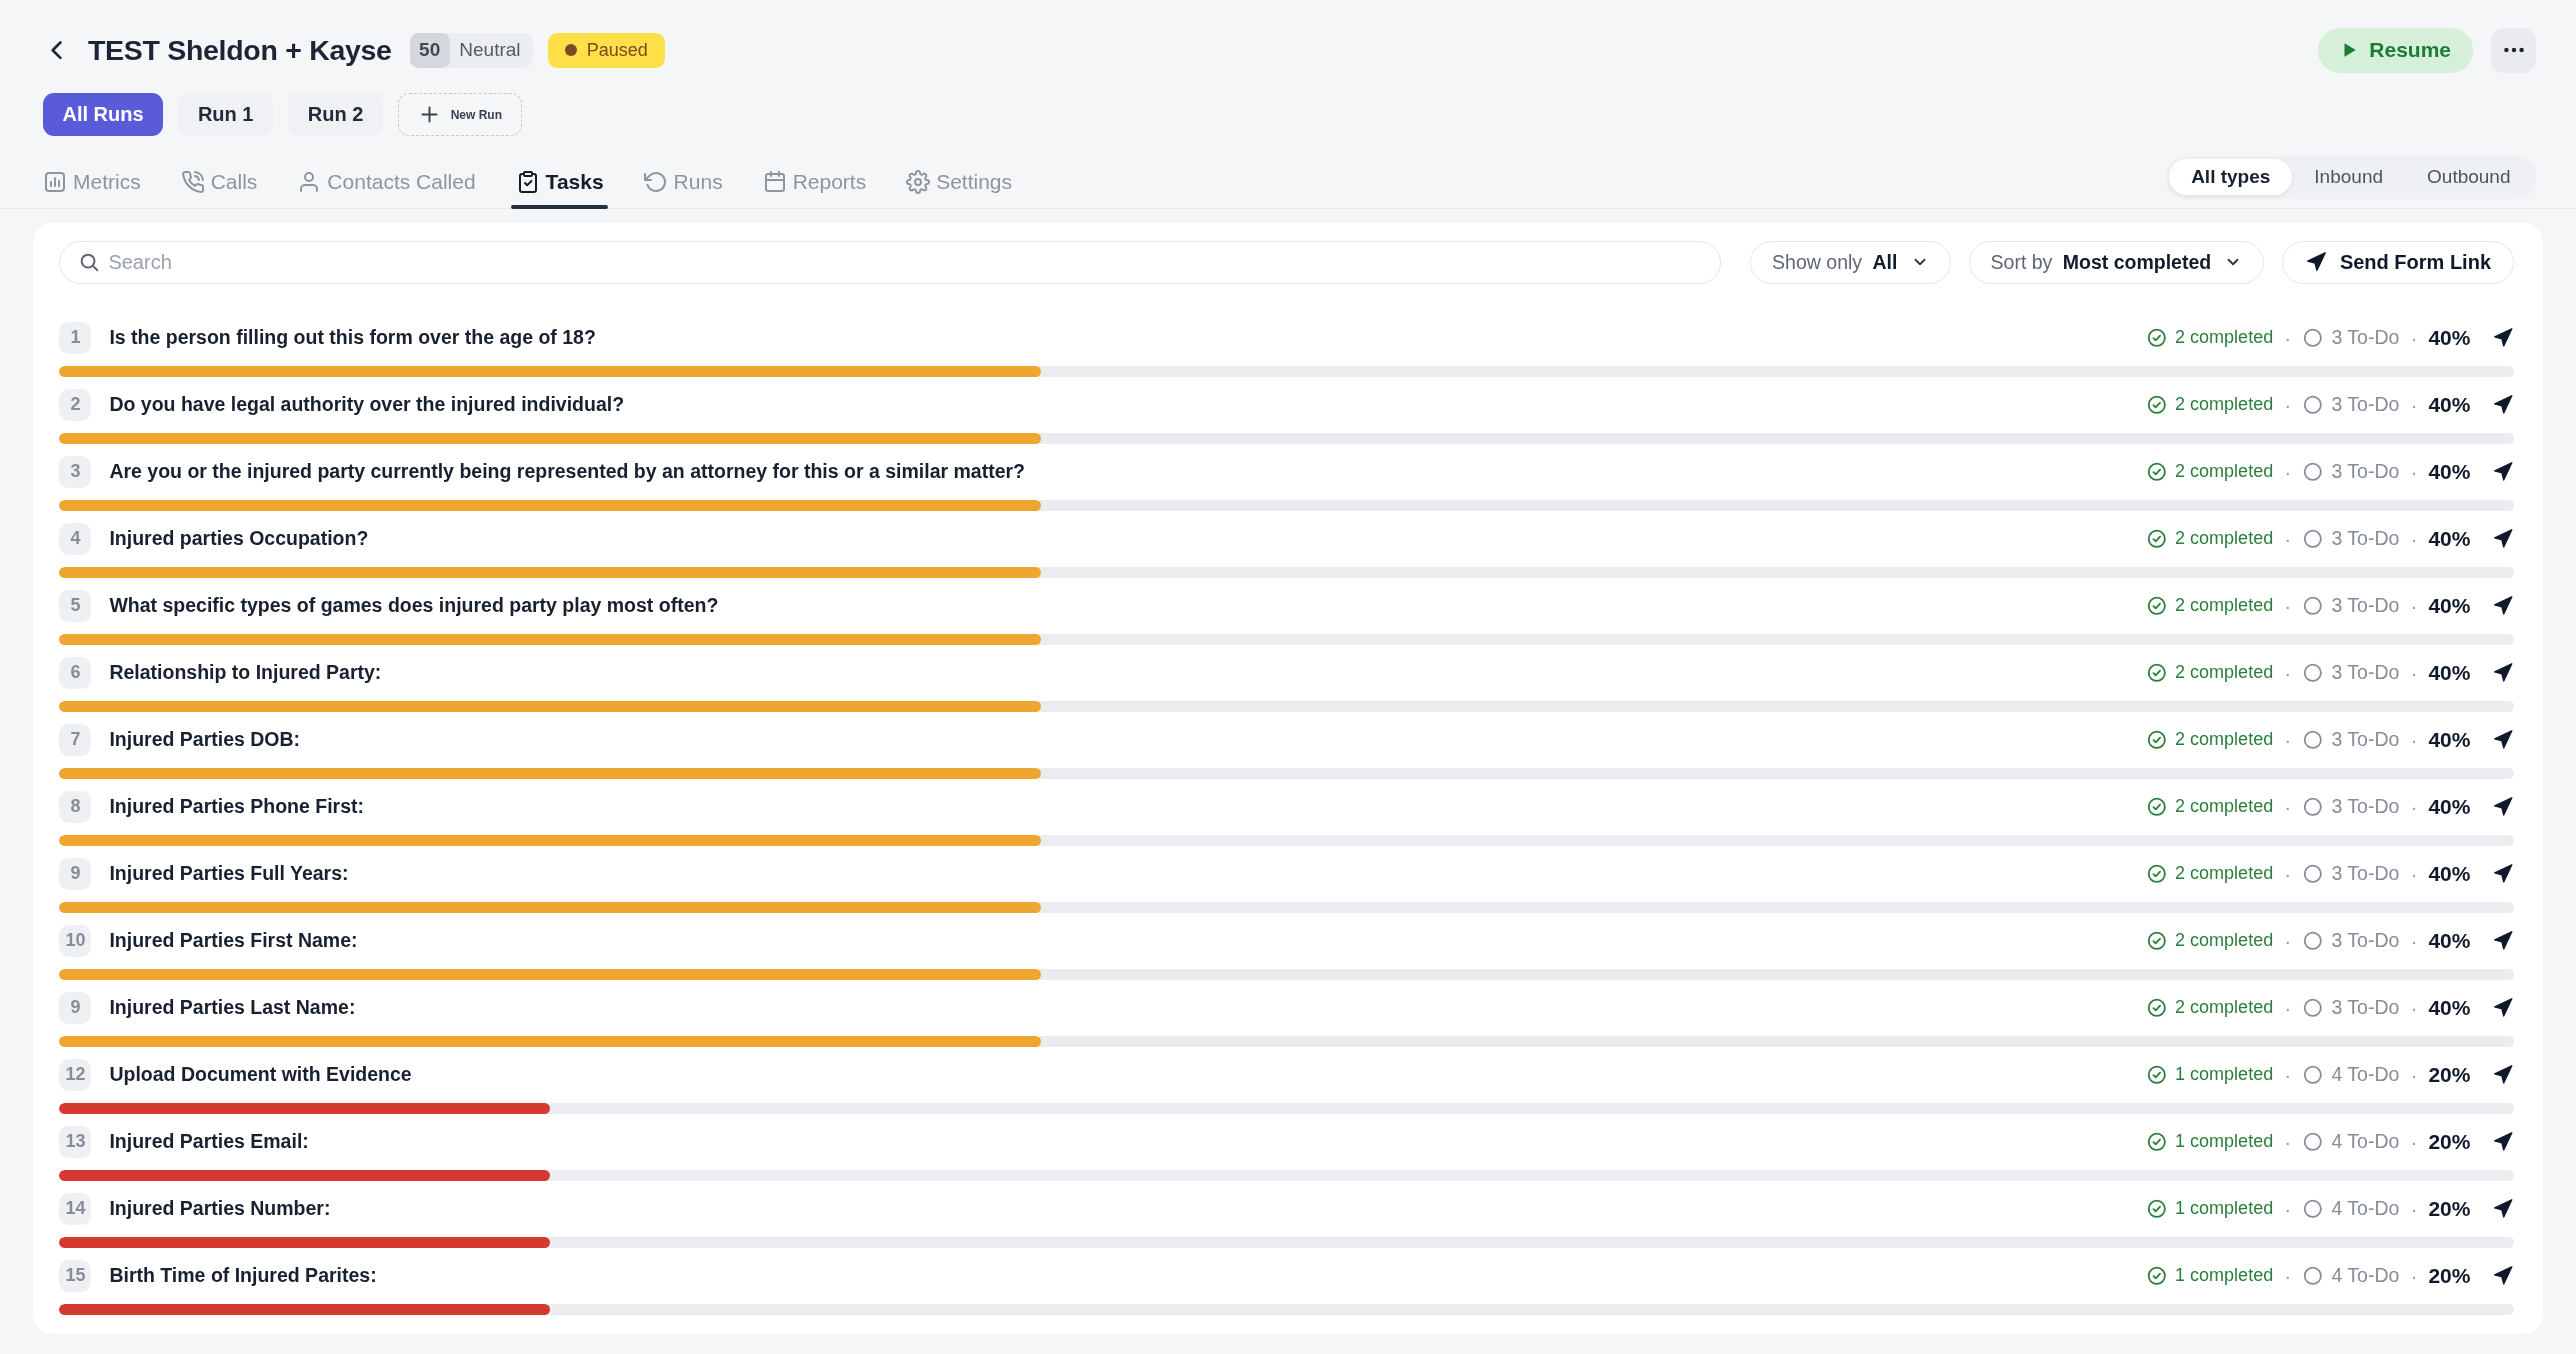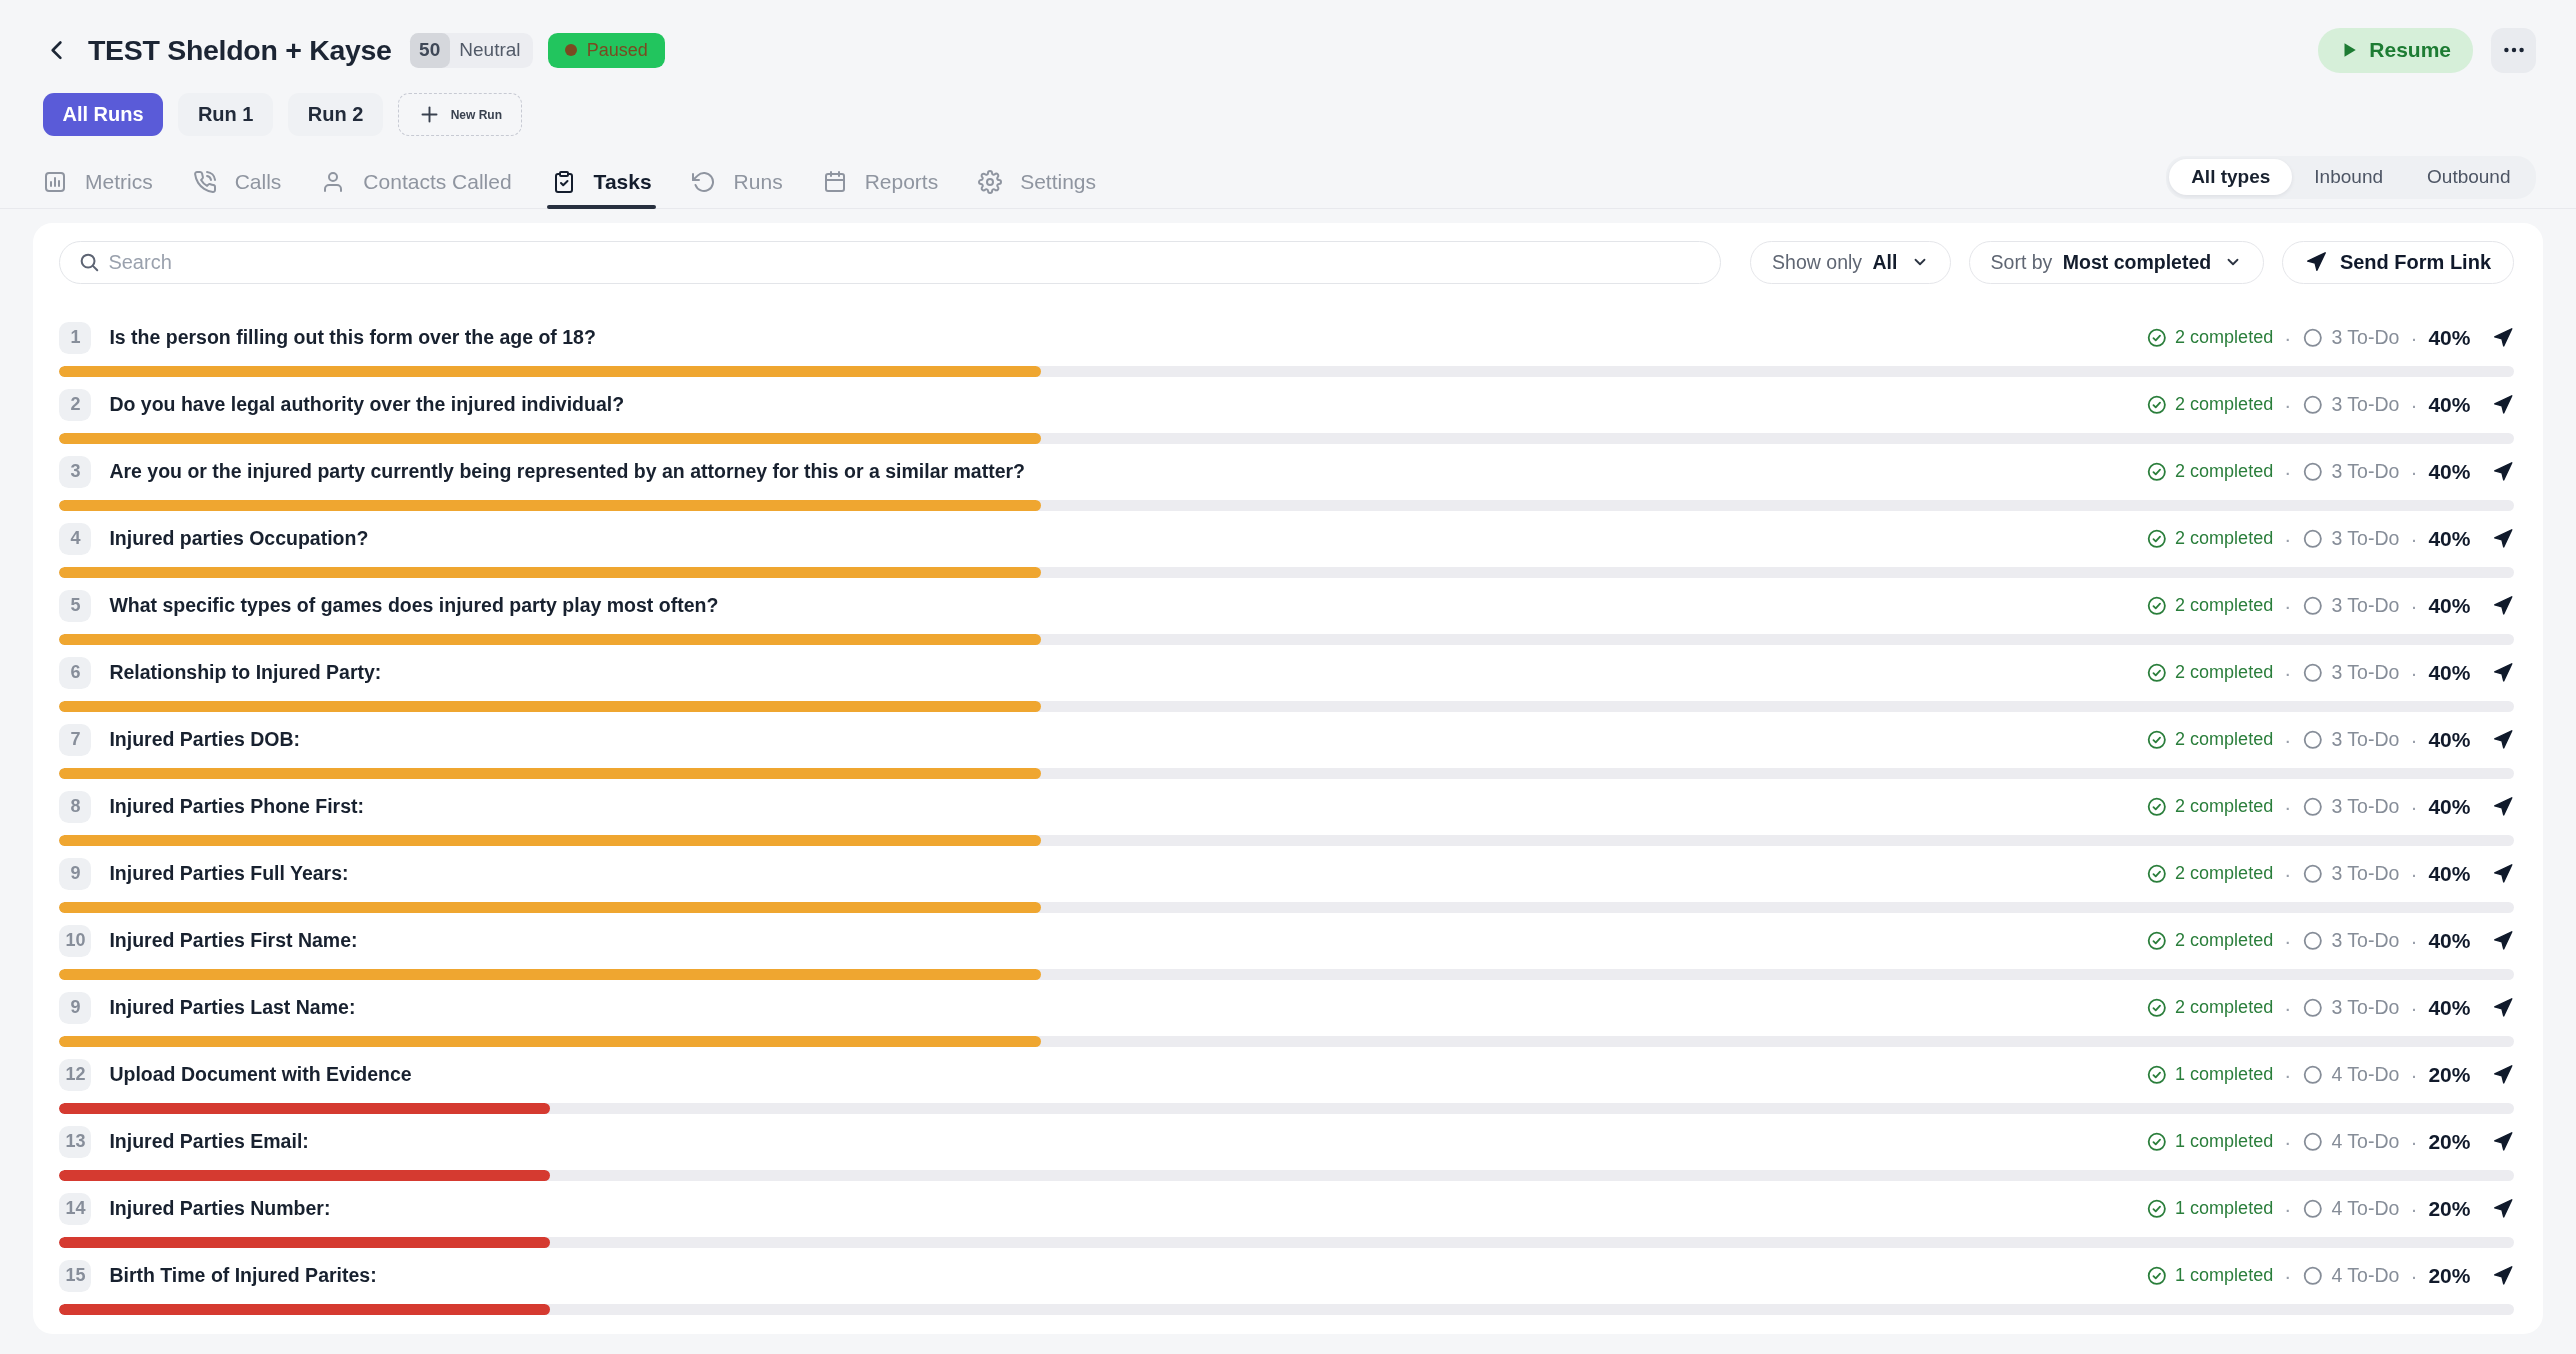--- a/index.html
+++ b/index.html
@@ -10,37 +10,37 @@
   }
   svg { display:block; }
 
   
   .header { display:flex; align-items:center; padding:28px 40px 0 43px; height:72px; }
   .back-btn { width:31px; height:31px; display:flex; align-items:center; justify-content:center; cursor:pointer; color:#1d2736; }
   .page-title { font-size:28.5px; font-weight:700; color:#1c2534; letter-spacing:-0.3px; margin-left:14px; white-space:nowrap; }
   .score-badge { display:flex; align-items:center; background:#ecedf1; border-radius:9.7px; height:35px; padding-right:12.5px; gap:9.7px; margin-left:18px; }
   .score-num { background:#d5d7dc; border-radius:8.3px; height:35px; min-width:40px; padding:0 8.3px; display:flex; align-items:center; justify-content:center; font-size:19px; font-weight:700; color:#3f4857; }
   .score-text { font-size:19px; color:#525a68; }
-  .status-badge { display:flex; align-items:center; gap:9.7px; background:#22c55e; border-radius:9.7px; height:35px; padding:0 16.7px; color:#7a4a21; font-size:18px; font-weight:500; margin-left:15.3px;justify-content:space-between; }
+  .status-badge { display:flex; align-items:center; gap:9.7px; background:#fde047; border-radius:9.7px; height:35px; padding:0 16.7px; color:#7a4a21; font-size:18px; font-weight:500; margin-left:15.3px;justify-content:space-between; }
   .status-dot { width:12px; height:12px; border-radius:50%; background:#7a4a21; }
   .header-right { margin-left:auto; display:flex; align-items:center; gap:18px; }
   .resume-btn { background:#d6efd9; color:#1d7c33; height:45px; border-radius:22px; padding:0 22px; display:flex; align-items:center; gap:11px; font-size:21px; font-weight:700; cursor:pointer; border:none; }
   .more-btn { width:45px; height:45px; border-radius:12.5px; background:#e9ebef; display:flex; align-items:center; justify-content:center; color:#1b2433; cursor:pointer; }
 
   
   .runs-bar { display:flex; align-items:center; gap:15.3px; padding-left:43px; margin-top:21px; height:43px; }
   .runs-tabs { display:flex; gap:15.3px; }
   .run-tab { height:43px; border-radius:11px; padding:0 19.5px; font-size:20px; font-weight:600; color:#222b3a; background:#eff1f4; display:flex; align-items:center; cursor:pointer; border:none; white-space:nowrap; }
   .run-tab.active { background:#5a5bd8; color:#ffffff; }
   .new-run-btn { height:43px; border-radius:11px; border:1.4px dashed #c7cad3; padding:0 19.5px; display:flex; align-items:center; gap:11px; font-size:12px; font-weight:700; color:#39414f; background:transparent; cursor:pointer; white-space:nowrap; }
 
   
   .nav-row { display:flex; align-items:center; margin-top:19.5px; padding:0 40px 0 43px; height:53px; border-bottom:1.4px solid #e8e9ed; }
   .nav-tabs { display:flex; gap:40px; height:100%; }
-  .nav-tab { display:flex; align-items:center; gap:18px; font-size:21px; font-weight:500; color:#8f95a0; position:relative; height:100%; cursor:pointer; white-space:nowrap; }
+  .nav-tab { display:flex; align-items:center; gap:6px; font-size:21px; font-weight:500; color:#8f95a0; position:relative; height:100%; cursor:pointer; white-space:nowrap; }
   .nav-tab.active { color:#141d2d; font-weight:700; }
   .nav-tab.active::after { content:""; position:absolute; left:-4.2px; right:-4.2px; bottom:-1.4px; height:4.2px; background:#27303f; border-radius:2.8px; }
   .nav-icon { color:inherit; }
   .segmented { margin-left:auto; background:#eef0f3; border-radius:19.5px; padding:3.5px; display:flex; align-self:flex-start; }
   .seg-option { height:36px; padding:0 22px; display:flex; align-items:center; font-size:19px; color:#4d5564; border-radius:18px; cursor:pointer; white-space:nowrap; }
   .seg-option.active { background:#ffffff; font-weight:700; color:#18212f; box-shadow:0 1.4px 4.2px rgba(20,28,45,0.08); }
 
   
   .card { margin:14px 33px 0; background:#ffffff; border-radius:19.5px; height:1111px; padding:18px 29px 0 26.4px; }
 

